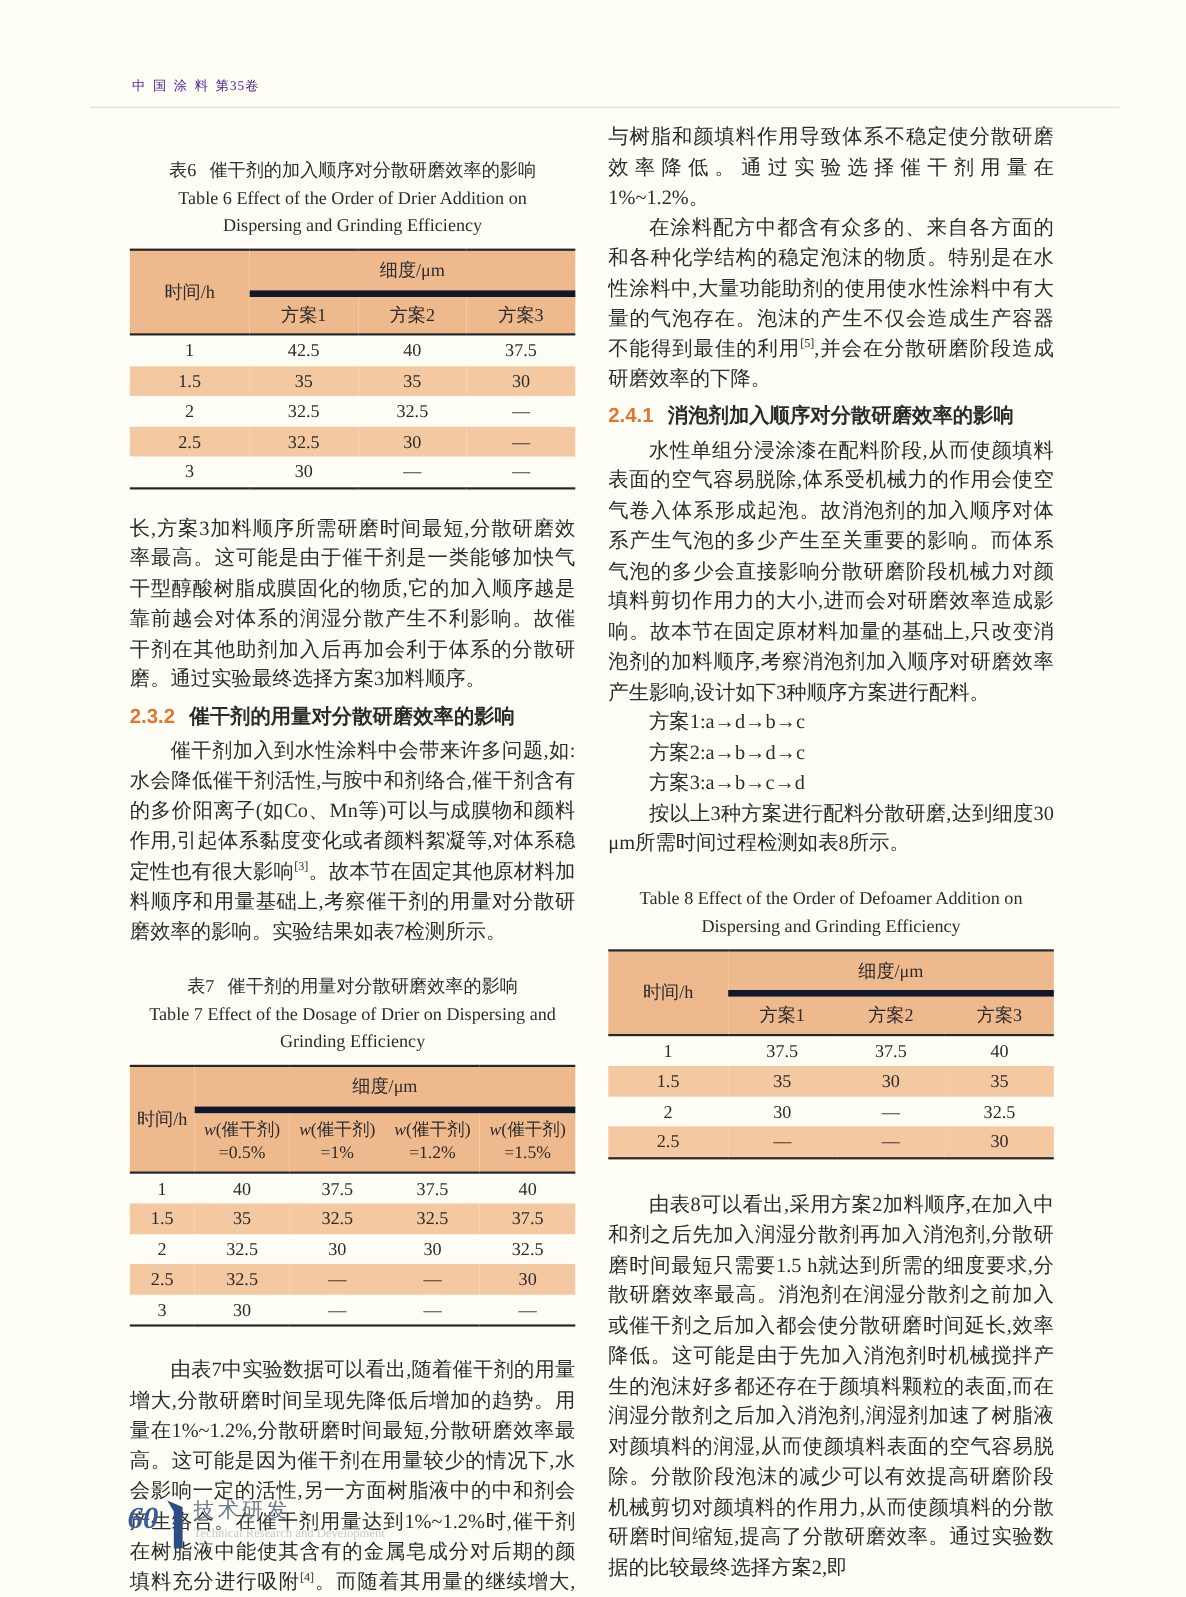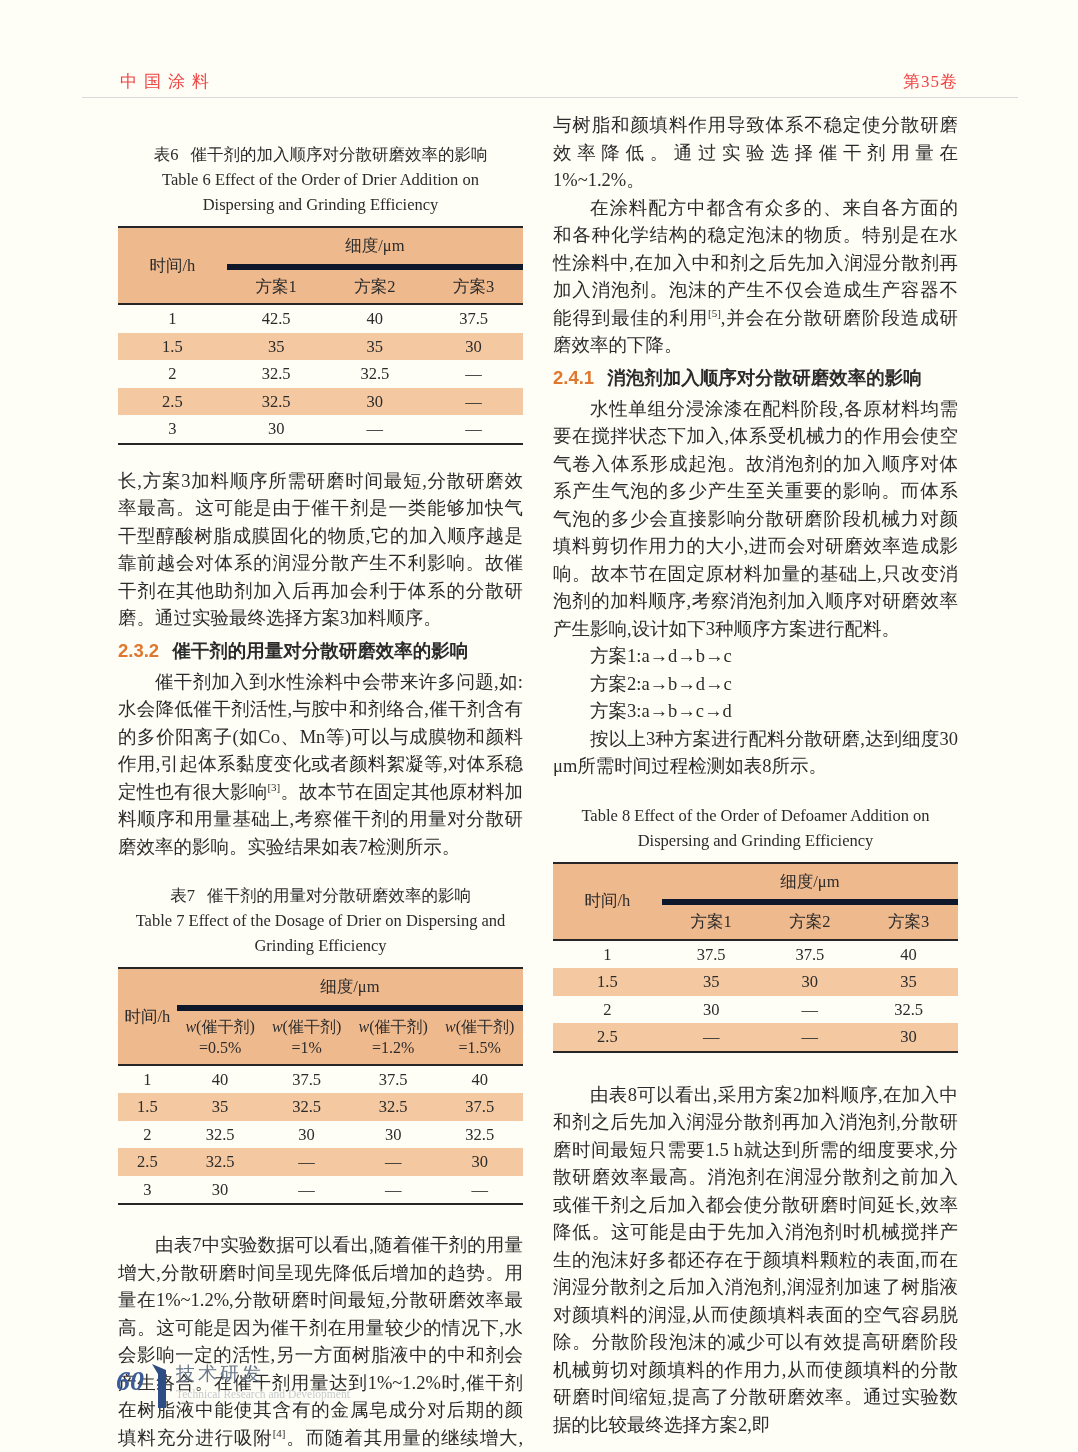--- a/index.html
+++ b/index.html
@@ -1,20 +1,20 @@
 <!DOCTYPE html>
 <html><head>
 <meta charset="utf-8">
 <style>
   html,body{margin:0;padding:0;background:#fffef6;}
   .page{position:relative;width:1078px;height:1452px;background:#fffef6;overflow:hidden;
         font-family:"Liberation Serif","DejaVu Serif",serif;color:#2b2b2b;}
   
   .pg-header{position:absolute;left:120px;right:120px;top:70px;display:flex;
-             justify-content:space-between;color:#ef4444;font-size:17px;}
+             color:#4c1d95;font-size:12px;}
   .journal{letter-spacing:7px;}
   .volume{letter-spacing:1px;}
   .rule{position:absolute;left:82px;right:60px;top:97px;border-top:1px solid #dadada;}
   
   .col{position:absolute;width:405px;font-size:18.5px;line-height:27.5px;text-align:justify;}
   .col-left{left:118px;top:120px;}
   .col-right{left:553px;top:112px;}
   p{margin:0;text-indent:2em;}
   p.noindent{text-indent:0;}
   sup{font-size:11px;line-height:0;}
@@ -198,27 +198,27 @@
 
     <p style="margin-top:27px"><span>由表7中实验数据可以看出,随着催干剂的用量增大,分散研磨时间呈现先降低后增加的趋势。用量在1%~1.2%,分散研磨时间最短,分散研磨效率最高。这可能是因为催干剂在用量较少的情况下,水会影响一定的活性,另一方面树脂液中的中和剂会产生络合。在催干剂用量达到1%~1.2%时,催干剂在树脂液中能使其含有的金属皂成分对后期的颜填料充分进行吸附</span><sup>[4]</sup><span>。而随着其用量的继续增大,会导致催干剂</span></p>
 
   </div>
 
   <div class="col col-right">
 
     <p class="noindent">与树脂和颜填料作用导致体系不稳定使分散研磨效率降低。通过实验选择催干剂用量在1%~1.2%。</p>
 
 
-    <p><span>在涂料配方中都含有众多的、来自各方面的和各种化学结构的稳定泡沫的物质。特别是在水性涂料中,在加入中和剂之后先加入润湿分散剂再加入消泡剂。泡沫的产生不仅会造成生产容器不能得到最佳的利用</span><sup>[5]</sup><span>,并会在分散研磨阶段造成研磨效率的下降。</span></p>
+    <p><span>在涂料配方中都含有众多的、来自各方面的和各种化学结构的稳定泡沫的物质。特别是在水性涂料中,大量功能助剂的使用使水性涂料中有大量的气泡存在。泡沫的产生不仅会造成生产容器不能得到最佳的利用</span><sup>[5]</sup><span>,并会在分散研磨阶段造成研磨效率的下降。</span></p>
 
     <div class="subheading">
       <span class="num">2.4.1</span><span class="ttl">消泡剂加入顺序对分散研磨效率的影响</span>
     </div>
 
-    <p>水性单组分浸涂漆在配料阶段,各原材料均需要在搅拌状态下加入,体系受机械力的作用会使空气卷入体系形成起泡。故消泡剂的加入顺序对体系产生气泡的多少产生至关重要的影响。而体系气泡的多少会直接影响分散研磨阶段机械力对颜填料剪切作用力的大小,进而会对研磨效率造成影响。故本节在固定原材料加量的基础上,只改变消泡剂的加料顺序,考察消泡剂加入顺序对研磨效率产生影响,设计如下3种顺序方案进行配料。</p>
+    <p>水性单组分浸涂漆在配料阶段,从而使颜填料表面的空气容易脱除,体系受机械力的作用会使空气卷入体系形成起泡。故消泡剂的加入顺序对体系产生气泡的多少产生至关重要的影响。而体系气泡的多少会直接影响分散研磨阶段机械力对颜填料剪切作用力的大小,进而会对研磨效率造成影响。故本节在固定原材料加量的基础上,只改变消泡剂的加料顺序,考察消泡剂加入顺序对研磨效率产生影响,设计如下3种顺序方案进行配料。</p>
 
     <p class="scheme">方案1:a→d→b→c</p>
     <p class="scheme">方案2:a→b→d→c</p>
     <p class="scheme">方案3:a→b→c→d</p>
 
     <p>按以上3种方案进行配料分散研磨,达到细度30 μm所需时间过程检测如表8所示。</p>
 
     <div class="tbl-caption">
       <div class="cap-en">Table 8   Effect of the Order of Defoamer Addition on</div>
       <div class="cap-en">Dispersing and Grinding Efficiency</div>

